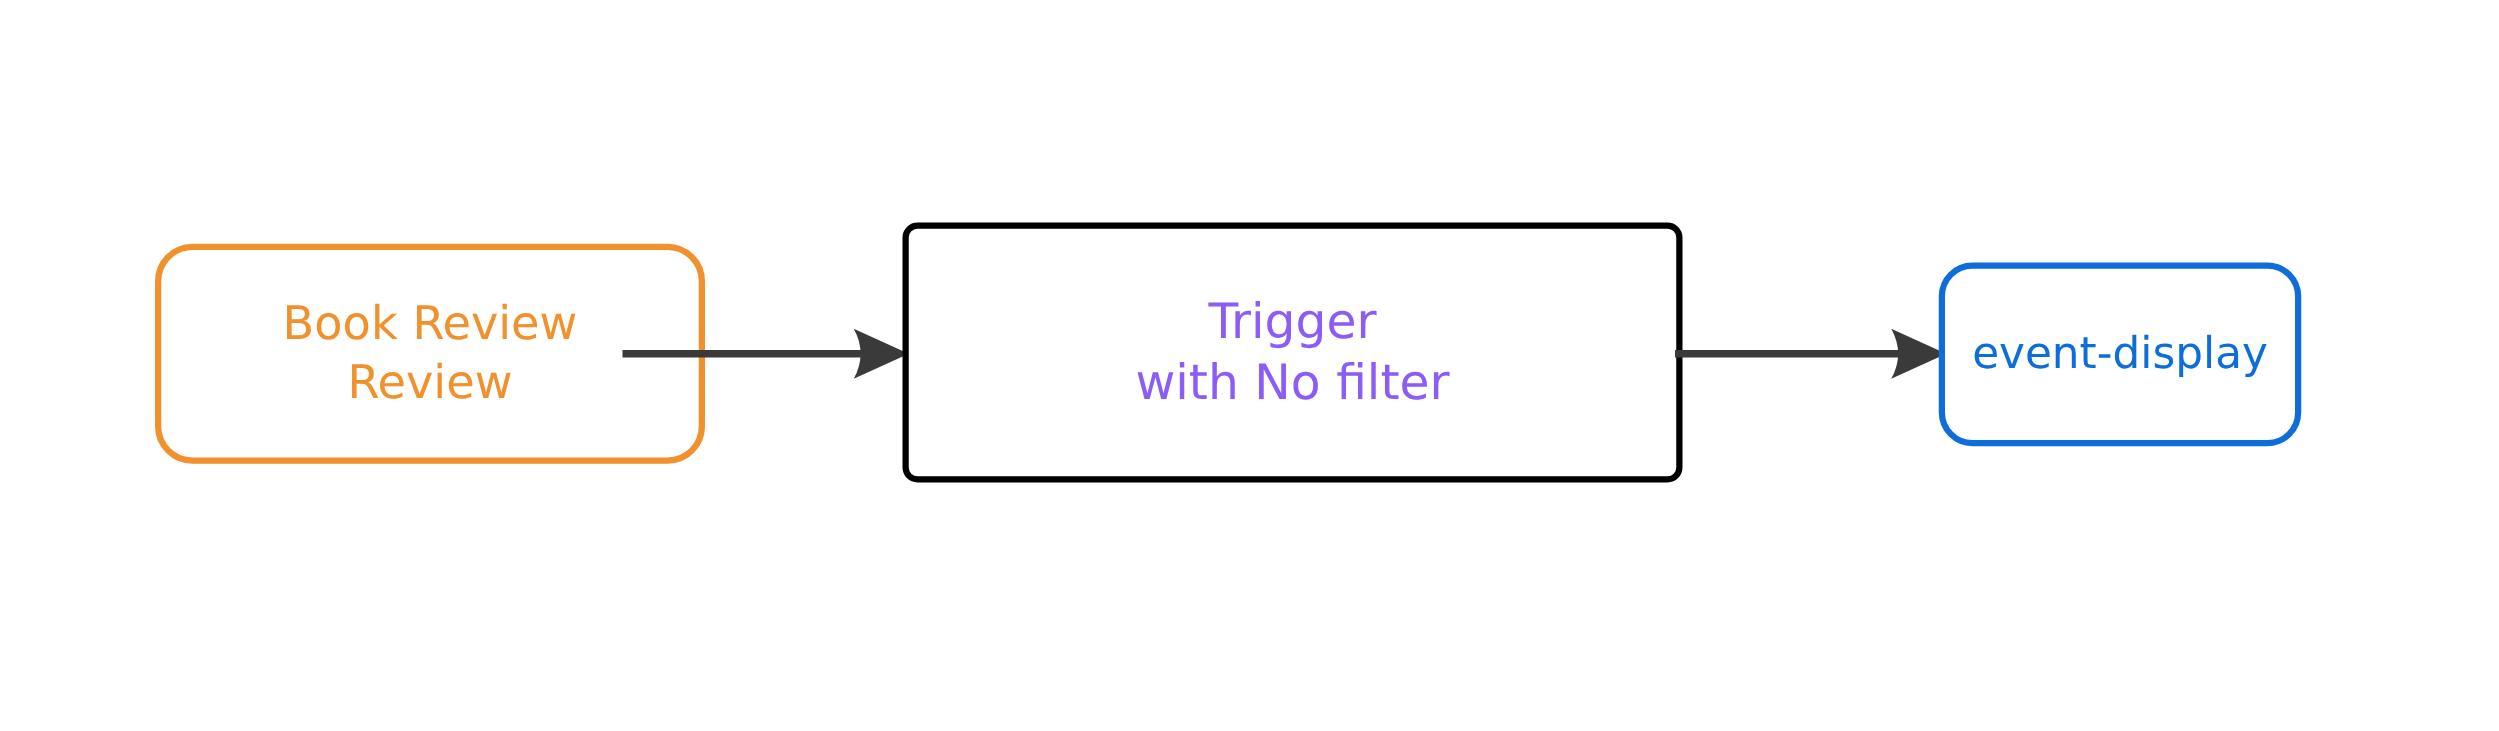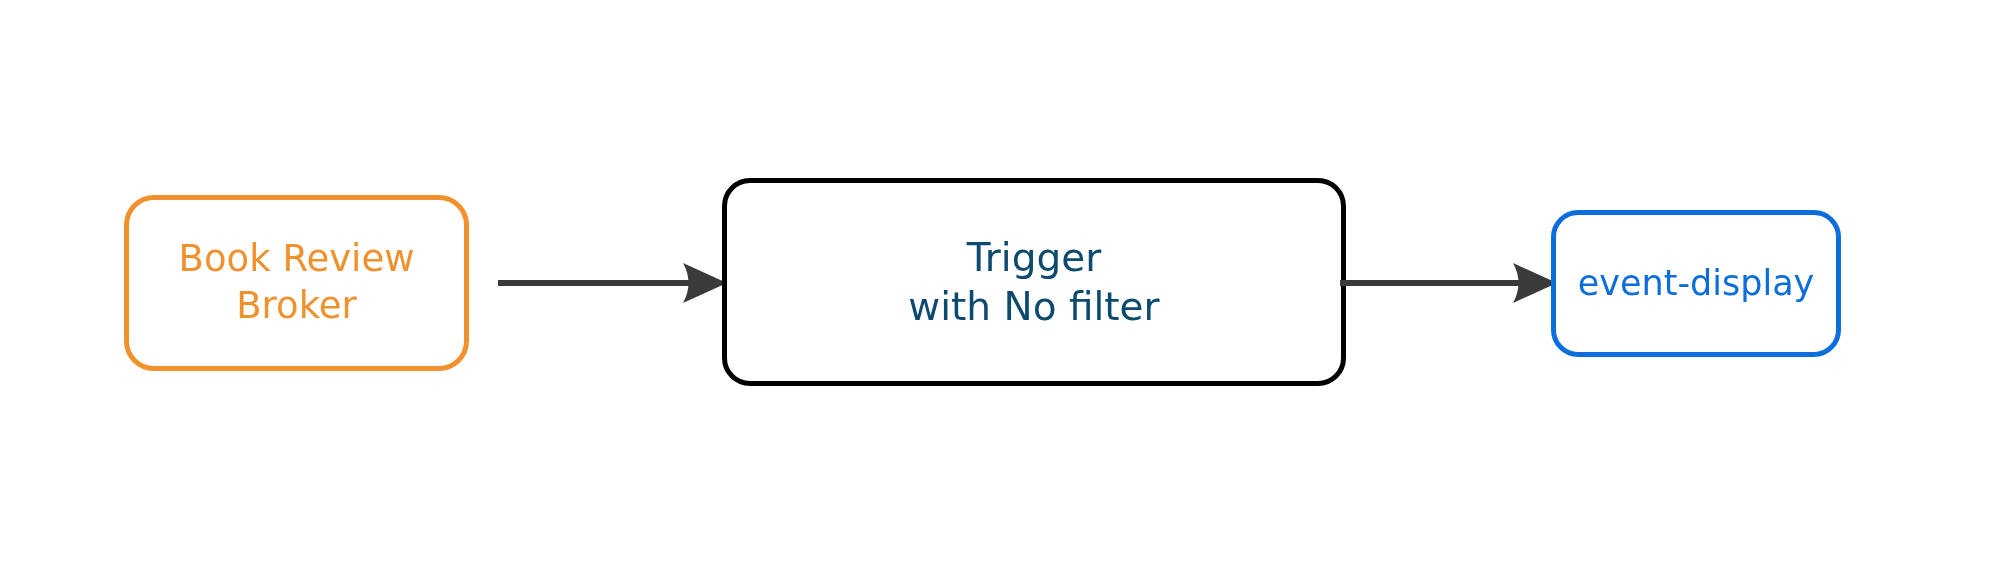--- a/index.html
+++ b/index.html
@@ -29,37 +29,37 @@
     align-items: center;
     justify-content: center;
     text-align: center;
     line-height: 1.26;
   }
 
   
   #node-source {
     left: 124px;
     top: 195px;
-    width: 345px;
+    width: 440px;
     height: 176px;
     border: 5px solid #f0912d;
     border-radius: 30px;
     color: #f0912d;
     font-size: 37px;
   }
 
   
   #node-trigger {
     left: 722px;
     top: 178px;
     width: 624px;
     height: 208px;
     border: 5px solid #000000;
-    border-radius: 28px;
-    color: #0c4a6e;
+    border-radius: 12px;
+    color: #8b5cf6;
     font-size: 39px;
   }
 
   
   #node-sink {
     left: 1551px;
     top: 210px;
     width: 290px;
     height: 147px;
     border: 5px solid #0d6edb;
@@ -82,21 +82,21 @@
   #edge-source-trigger { left: 498px; width: 230px; }
   #edge-trigger-sink   { left: 1340px; width: 218px; }
 </style>
 </head>
 <body>
 
 <div id="canvas">
 
   <div class="node" id="node-source">
     <span class="node-line">Book Review</span>
-    <span class="node-line">Broker</span>
+    <span class="node-line">Review</span>
   </div>
 
   <div class="edge" id="edge-source-trigger">
     <svg width="230" height="44" viewBox="0 0 230 44">
       <line x1="0" y1="22" x2="196" y2="22" stroke="#3a3a3a" stroke-width="6"></line>
       <path d="M 229 22 L 185 2 Q 196 22 185 42 Z" fill="#3a3a3a"></path>
     </svg>
   </div>
 
   <div class="node" id="node-trigger">

